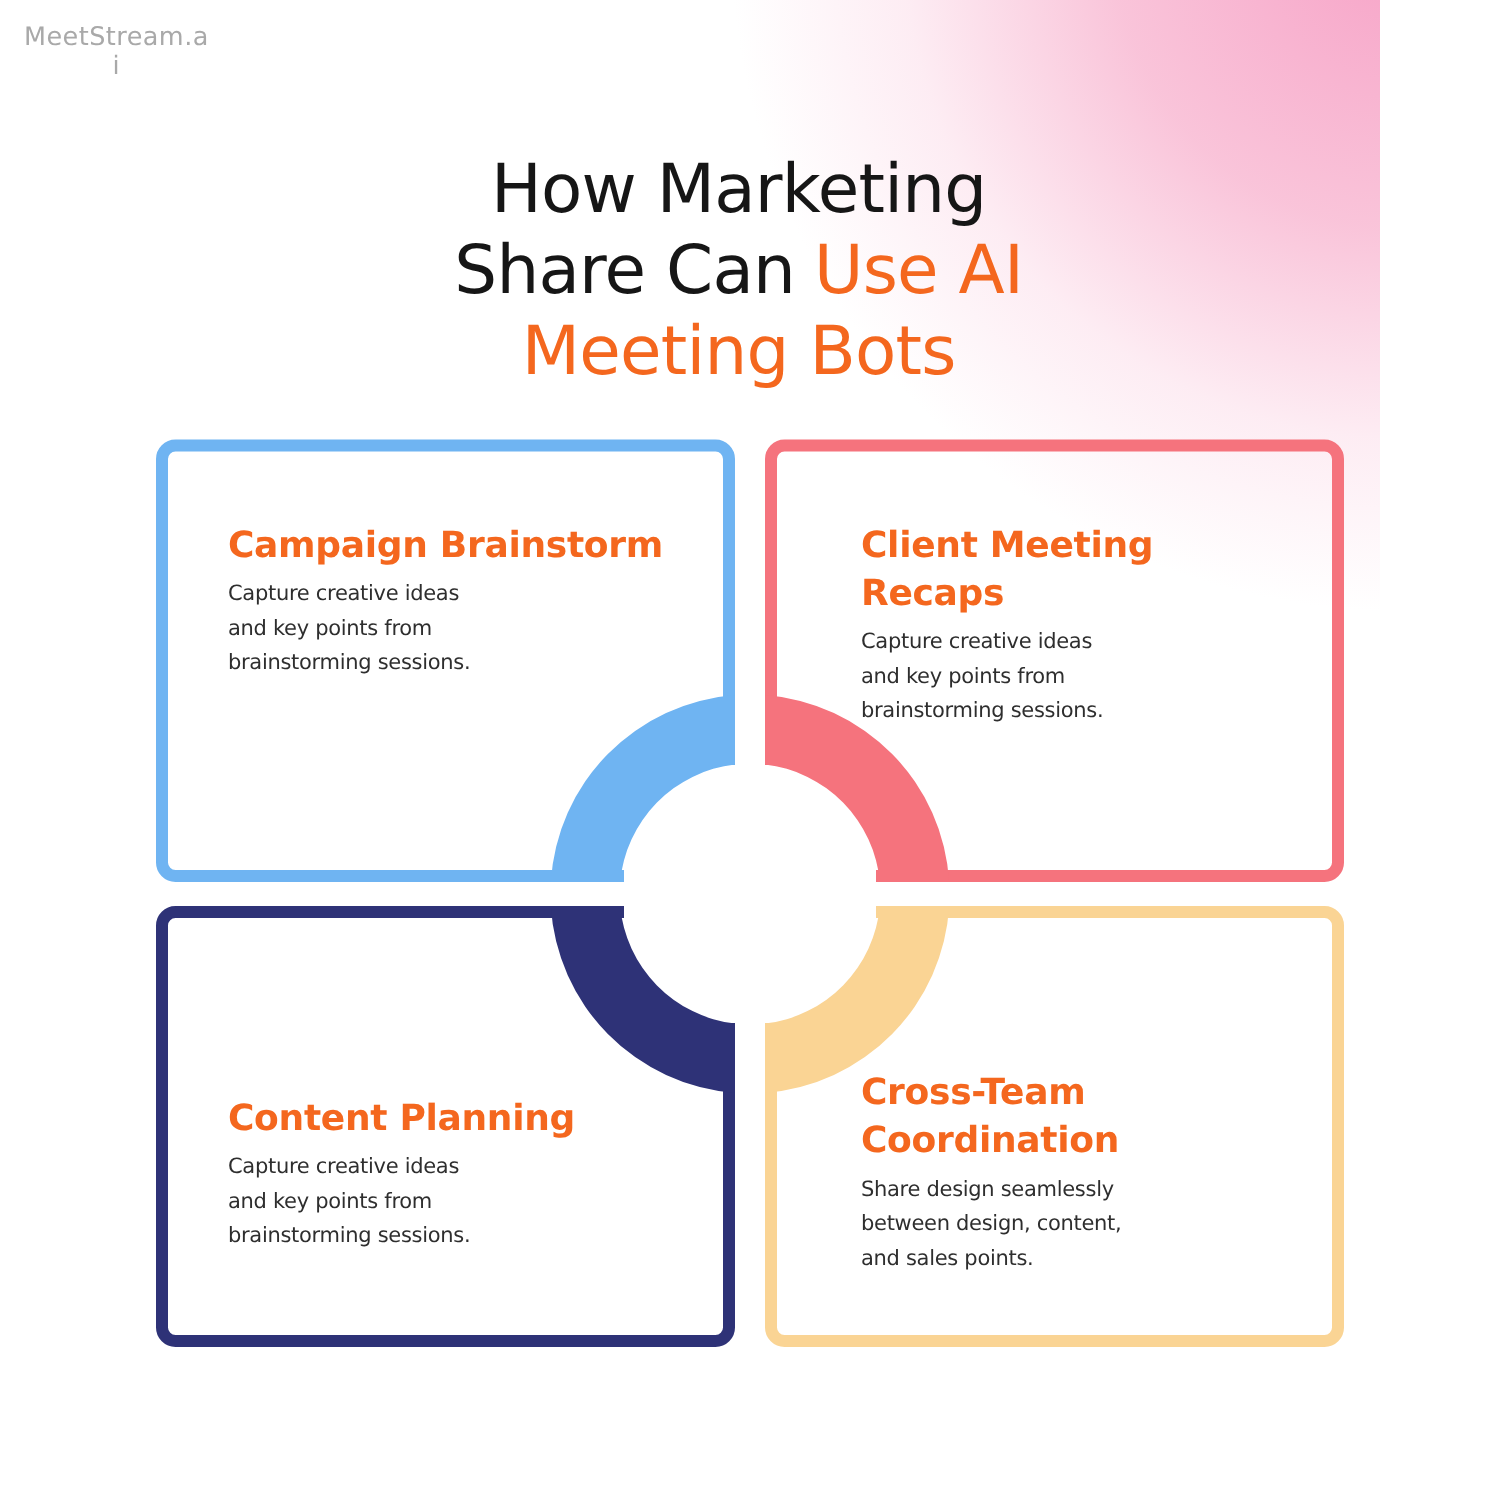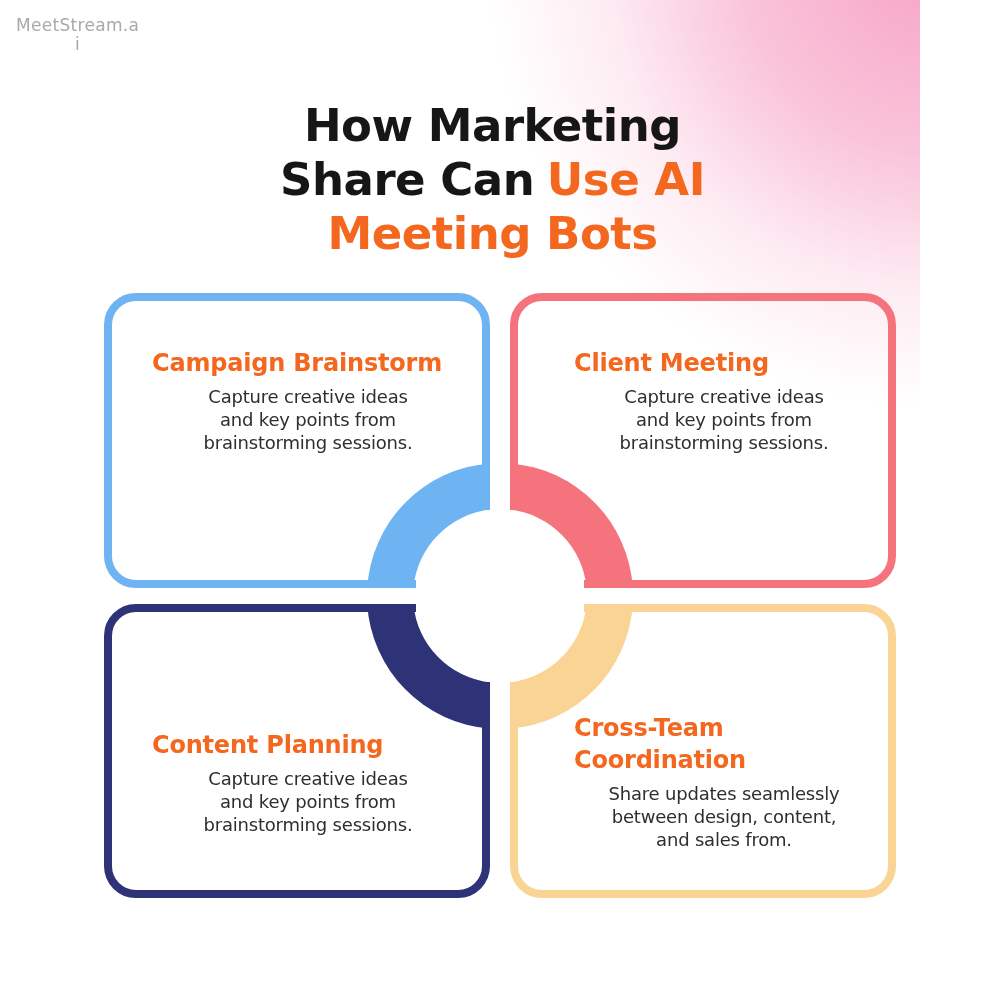--- a/index.html
+++ b/index.html
@@ -22,55 +22,54 @@
     position:absolute; left:16px; top:16px;
     color:#a9a9a9; font-size:17px; line-height:19px;
     text-align:center; display:inline-block;
     letter-spacing:0.3px;
   }
   .watermark span { display:block; }
 
   
   .main-title {
     position:absolute; left:0; top:99px; width:985px;
-    text-align:center; font-weight:bold;
+    text-align:center; font-weight:normal;
     font-size:45px; line-height:54px; letter-spacing:-0.5px;
     color:#161616;
   }
   .main-title .t-line { display:block; white-space:nowrap; }
   .accent { color:#f4671e; }
   .main-title .gap { display:inline-block; width:0.28em; }
 
   
   .card {
     position:absolute; background:transparent;
-    border:8px solid #000; border-radius:32px;
+    border:8px solid #000; border-radius:13px;
   }
   .card--tl { left:104px; top:293px; width:386px; height:295px;
               border-color:#6fb4f2; border-bottom-right-radius:0;
               padding:46px 18px 0 40px; }
   .card--tr { left:510px; top:293px; width:386px; height:295px;
               border-color:#f5737d; border-bottom-left-radius:0;
               padding:46px 14px 0 56px; }
   .card--bl { left:104px; top:604px; width:386px; height:294px;
               border-color:#2e3277; border-top-right-radius:0;
               padding:117px 18px 0 40px; }
   .card--br { left:510px; top:604px; width:386px; height:294px;
               border-color:#fad494; border-top-left-radius:0;
               padding:100px 14px 0 56px; }
 
   .card h2 {
     color:#f4671e; font-size:24px; line-height:32px;
     letter-spacing:-0.2px; margin-bottom:6px; font-weight:bold;
   }
   .card h2 span, .card p span { display:block; white-space:nowrap; }
   .card p {
-    color:#2e2e2e; font-size:18px; line-height:23px;
+    color:#2e2e2e; font-size:14px; line-height:23px;
     letter-spacing:-0.2px;
-    text-align:center;
   }
 
   
   .ring {
     position:absolute; left:0; top:0; width:1000px; height:1000px;
     pointer-events:none;
   }
 </style>
 </head>
 <body>
@@ -95,20 +94,21 @@
     <p>
       <span>Capture creative ideas</span>
       <span>and key points from</span>
       <span>brainstorming sessions.</span>
     </p>
   </div>
 
   <div class="card card--tr">
     <h2>
       <span>Client Meeting</span>
+      <span>Recaps</span>
     </h2>
     <p>
       <span>Capture creative ideas</span>
       <span>and key points from</span>
       <span>brainstorming sessions.</span>
     </p>
   </div>
 
   <div class="card card--bl">
     <h2>
@@ -120,23 +120,23 @@
       <span>brainstorming sessions.</span>
     </p>
   </div>
 
   <div class="card card--br">
     <h2>
       <span>Cross-Team</span>
       <span>Coordination</span>
     </h2>
     <p>
-      <span>Share updates seamlessly</span>
+      <span>Share design seamlessly</span>
       <span>between design, content,</span>
-      <span>and sales from.</span>
+      <span>and sales points.</span>
     </p>
   </div>
 
   <svg class="ring" viewBox="0 0 1000 1000" xmlns="http://www.w3.org/2000/svg">
 
     <circle cx="500" cy="596" r="136" fill="#ffffff"></circle>
 
     <rect x="482" y="448" width="8" height="62" fill="#6fb4f2"></rect>
     <rect x="358" y="580" width="58" height="8" fill="#6fb4f2"></rect>
     <rect x="510" y="448" width="8" height="62" fill="#f5737d"></rect>

